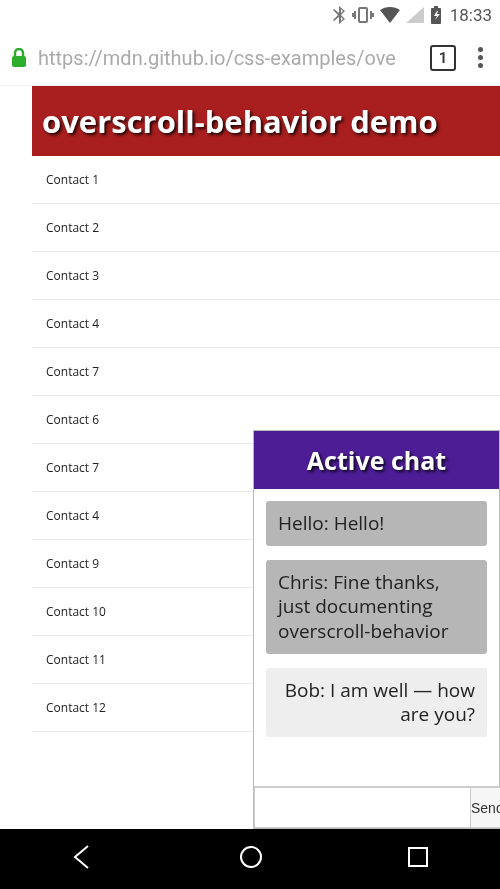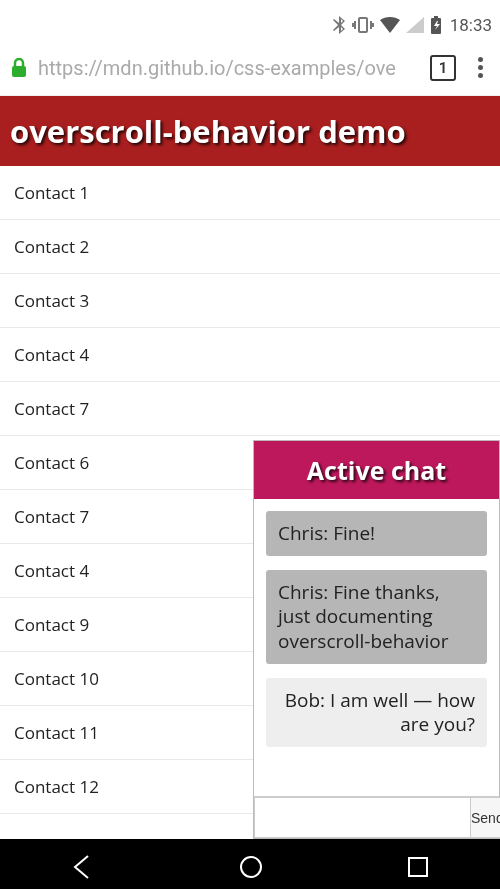--- a/index.html
+++ b/index.html
@@ -1,58 +1,58 @@
 <!DOCTYPE html>
 <html><head>
   <meta charset="utf-8">
   <style>
     * { box-sizing: border-box; margin: 0; padding: 0; }
     html, body { width: 500px; height: 889px; overflow: hidden; font-family: -apple-system, "Segoe UI", Roboto, Arial, sans-serif; background: #fff; }
     .status-bar {
       height: 30px; background: #fff; display: flex; justify-content: flex-end;
-      align-items: center; padding: 0 8px; gap: 6px; color: #444; font-size: 16px; margin-top: 10px;
+      align-items: center; padding: 0 8px; gap: 6px; color: #444; font-size: 16px;
     }
     .status-bar .icon { display: inline-flex; align-items: center; }
     .status-bar .time { font-size: 17px; color: #555; margin-left: 2px; }
     .omnibox-row {
       height: 56px; display: flex; align-items: center; padding: 0 6px 0 10px; gap: 10px;
       border-bottom: 1px solid #efefef;
       justify-content: flex-end;
     }
     .lock { display: inline-flex; }
     .url { flex: 1 1 auto; font-size: 20px; color: #aaa; white-space: nowrap; overflow: hidden; }
     .tabs-btn {
       width: 26px; height: 26px; border: 2.5px solid #333; border-radius: 3px;
       display: flex; align-items: center; justify-content: center; font-size: 15px;
       color: #333; font-weight: 600;
     }
     .menu-btn { width: 28px; display: flex; flex-direction: column; align-items: center; gap: 3px; }
     .menu-btn span { width: 5px; height: 5px; background: #555; border-radius: 50%; }
 
-    .content { position: relative; height: calc(889px - 30px - 56px - 60px); overflow: hidden; }
+    .content { position: relative; height: calc(889px - 30px - 56px - 60px); overflow: hidden; padding-left: 32px; }
 
     .page-header {
       background: #a91e1e; color: #fff; font-size: 31px; font-weight: 700;
       padding: 14px 10px; text-shadow: 2px 2px 3px rgba(0,0,0,.8);
       font-family: "Open Sans","Segoe UI",Arial,sans-serif;
     }
     .contact-list { }
     .contact {
-      padding: 15px 14px; font-size: 17px; color: #222;
+      padding: 15px 14px; font-size: 12px; color: #222;
       border-bottom: 1px solid #e9e9e9;
       font-family: "Open Sans","Segoe UI",Arial,sans-serif;
     }
 
     .chat-panel {
       position: absolute; right: 0; bottom: 0; width: 247px; height: 399px;
       border: 1px solid #bbb; background: #fff; display: flex; flex-direction: column;
       box-shadow: 0 0 0 0 rgba(0,0,0,0);
     }
     .chat-header {
-      background: #be185d; color: #fff; font-size: 25px; font-weight: 700;
+      background: #4c1d95; color: #fff; font-size: 25px; font-weight: 700;
       text-align: center; padding: 12px 8px; text-shadow: 2px 2px 3px rgba(0,0,0,.8);
       font-family: "Open Sans","Segoe UI",Arial,sans-serif;
     }
     .chat-body { flex: 1 1 auto; overflow: hidden; padding: 12px; display: flex; flex-direction: column; gap: 14px; }
     .msg {
       padding: 10px 12px; border-radius: 3px; font-size: 19px; color: #222;
       line-height: 1.3; font-family: "Open Sans","Segoe UI",Arial,sans-serif;
     }
     .msg.me { background: #b6b6b6; text-align: left; }
     .msg.other { background: #eeeeee; text-align: right; }
@@ -131,21 +131,21 @@
       <div class="contact">Contact 4</div>
       <div class="contact">Contact 9</div>
       <div class="contact">Contact 10</div>
       <div class="contact">Contact 11</div>
       <div class="contact">Contact 12</div>
     </div>
 
   <div class="chat-panel">
     <div class="chat-header">Active chat</div>
     <div class="chat-body" id="chat-body">
-        <div class="msg me">Chris: Fine!</div>
+        <div class="msg me">Hello: Hello!</div>
         <div class="msg me">Chris: Fine thanks, just documenting overscroll-behavior</div>
         <div class="msg other">Bob: I am well — how are you?</div>
       </div>
     <div class="chat-footer">
       <input class="chat-input" type="text" placeholder="" style="">
       <button class="send-btn">Send</button>
     </div>
   </div>
 </div>
 

